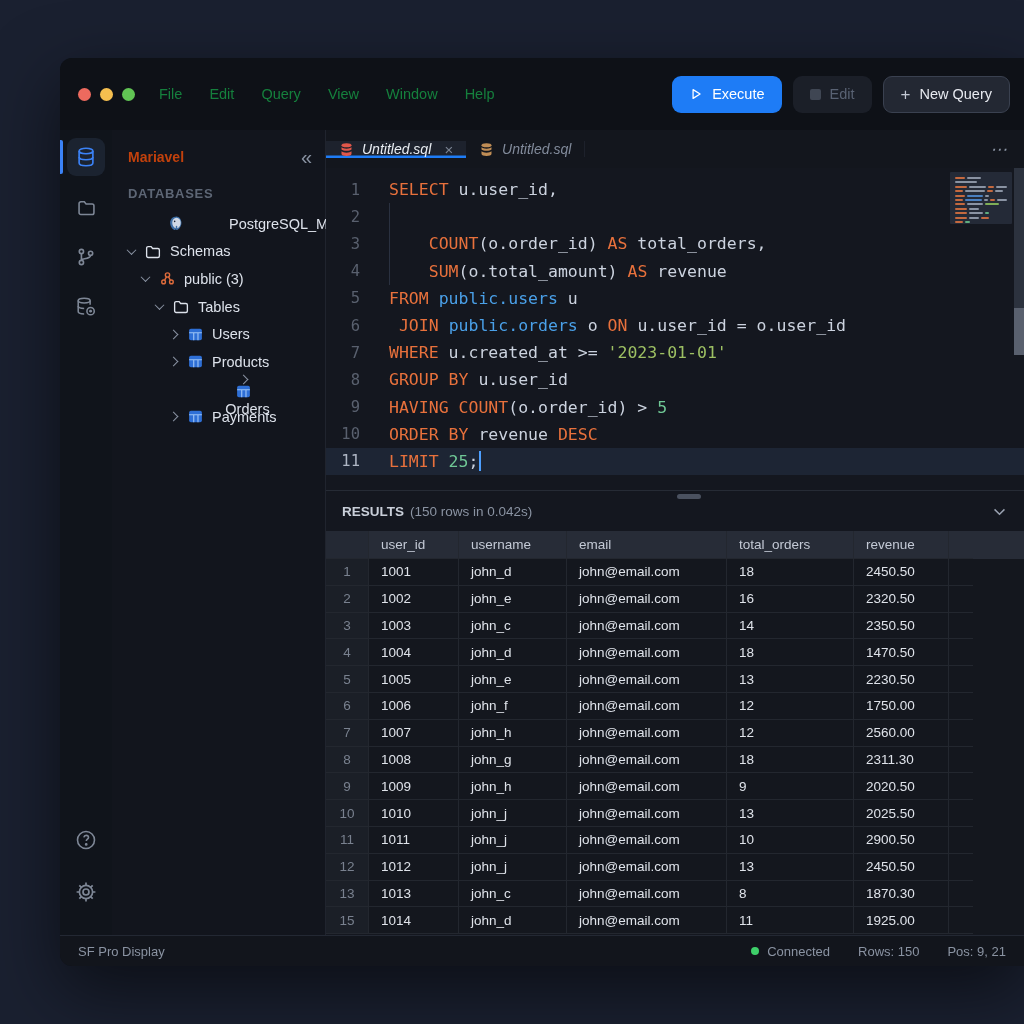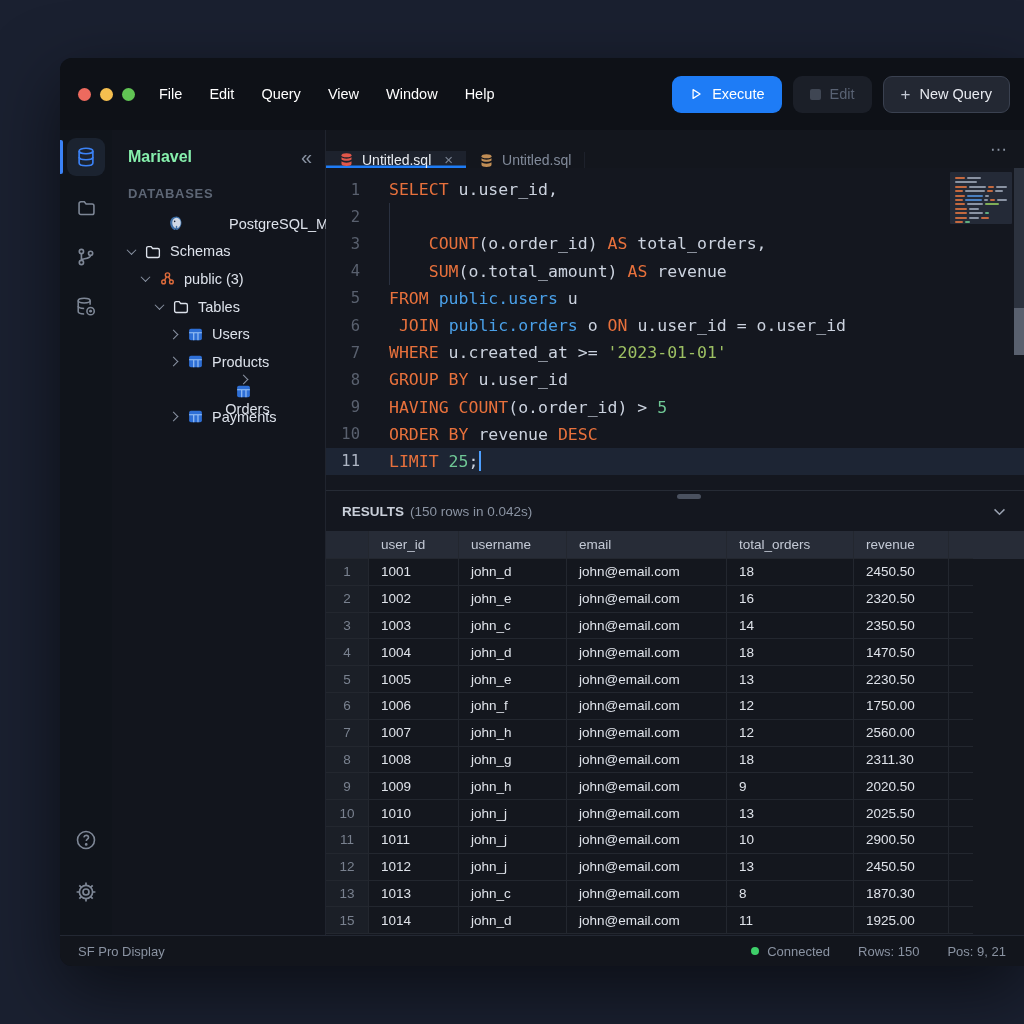--- a/index.html
+++ b/index.html
@@ -9,21 +9,21 @@
   .window { position:absolute; left:60px; top:58px; width:964px; height:908px;
             background:#10131a; border-radius:12px 0 0 12px;
             box-shadow:0 24px 70px rgba(0,0,0,.55); display:flex; flex-direction:column; overflow:hidden; }
 
   
   .titlebar { height:72px; flex:none; display:flex; align-items:center;
               padding:0 14px 0 18px; background:#0e1117; }
   .lights { display:flex; gap:9px; margin-right:24px; }
   .light { width:13px; height:13px; border-radius:50%; }
   .light.red{ background:#ed6a5e; } .light.yellow{ background:#f5bf4f; } .light.green{ background:#61c554; }
-  .menu-bar { display:flex; gap:27px; color:#ffffff; font-size:14.5px;text-align:center; }
+  .menu-bar { display:flex; gap:27px; color:#15803d; font-size:14.5px;text-align:center; }
   .tb-actions { margin-left:auto; display:flex; gap:11px; align-items:center; }
   .btn { height:37px; border-radius:9px; display:flex; align-items:center; gap:9px;
          padding:0 17px; font-size:14.5px; border:none; cursor:default; }
   .btn-execute { background:#1e7cf6; color:#ffffff; }
   .btn-stop { background:#1b1f28; color:#596273; }
   .stop-square { width:11px; height:11px; background:#3f4653; border-radius:2px; }
   .btn-new { background:#232833; border:1px solid #3a4150; color:#e7eaf0; }
   .plus-glyph { font-size:17px; color:#c3c9d4; line-height:1; }
 
   
@@ -36,35 +36,35 @@
   .rail-item.active { background:#1b2330; color:#3b82f6; }
   .rail-item.active::before { content:''; position:absolute; left:-7px; top:2px; width:3px; height:34px;
                background:#3b82f6; border-radius:0 2px 2px 0; }
   .rail-bottom { margin-top:auto; padding-bottom:10px; display:flex; flex-direction:column; align-items:center; }
   .rail-bottom .rail-item { margin-bottom:14px; }
 
   
   .sidebar { width:214px; flex:none; background:#12151d; border-right:1px solid #20242e;
              padding-top:14px; display:flex; flex-direction:column; }
   .sb-head { display:flex; align-items:center; padding:0 14px 0 16px; height:26px; }
-  .sb-title { font-size:16px; font-weight:bold; color:#86efac; flex:1; }
+  .sb-title { font-size:14px; font-weight:bold; color:#c2410c; flex:1; }
   .collapse { color:#8a93a3; font-size:20px; line-height:1; letter-spacing:-1px; }
   .sb-section { font-size:13px; font-weight:bold; letter-spacing:.7px; color:#5d6675; padding:16px 16px 9px; }
   .tree { display:flex; flex-direction:column; }
   .tree-item { display:flex; align-items:center; height:27.6px; font-size:14.5px; color:#dde2eb; }
   .chev { width:7px; height:7px; border-right:1.6px solid #8a93a3; border-bottom:1.6px solid #8a93a3;
           flex:none; margin-right:9px; }
   .chev.down { transform:rotate(45deg) translate(-1px,-1px); }
   .chev.right { transform:rotate(-45deg); }
   .chev.none { visibility:hidden; width:0; margin-right:0; }
   .tree-icon { width:18px; height:18px; margin-right:8px; flex:none; display:flex; align-items:center; justify-content:center; }
 
   
   .main { flex:1; min-width:0; display:flex; flex-direction:column; background:#14171f; }
-  .tabbar { height:38px; flex:none; background:#13161d; display:flex; align-items:flex-end; }
+  .tabbar { height:38px; flex:none; background:#13161d; display:flex; align-items:center;font-style:italic; }
   .tab { display:flex; align-items:center; gap:8px; padding:0 13px; font-size:14px; }
   .tab.active { background:#1d222d; color:#e9edf3; box-shadow:inset 0 -2.5px 0 #1e7cf6; }
   .tab.inactive { color:#828b9b; border-right:1px solid #1d212b; }
   .tab-close { color:#7b8494; margin-left:5px; font-size:15px; }
   .tab-overflow { margin-left:auto; align-self:center; color:#8a93a2; padding-right:16px;
                   font-size:17px; letter-spacing:1px; }
 
   
   .editor { height:322px; flex:none; position:relative; background:#14171f; padding-top:8px;
             font-family:"DejaVu Sans Mono", monospace; overflow:hidden; }

